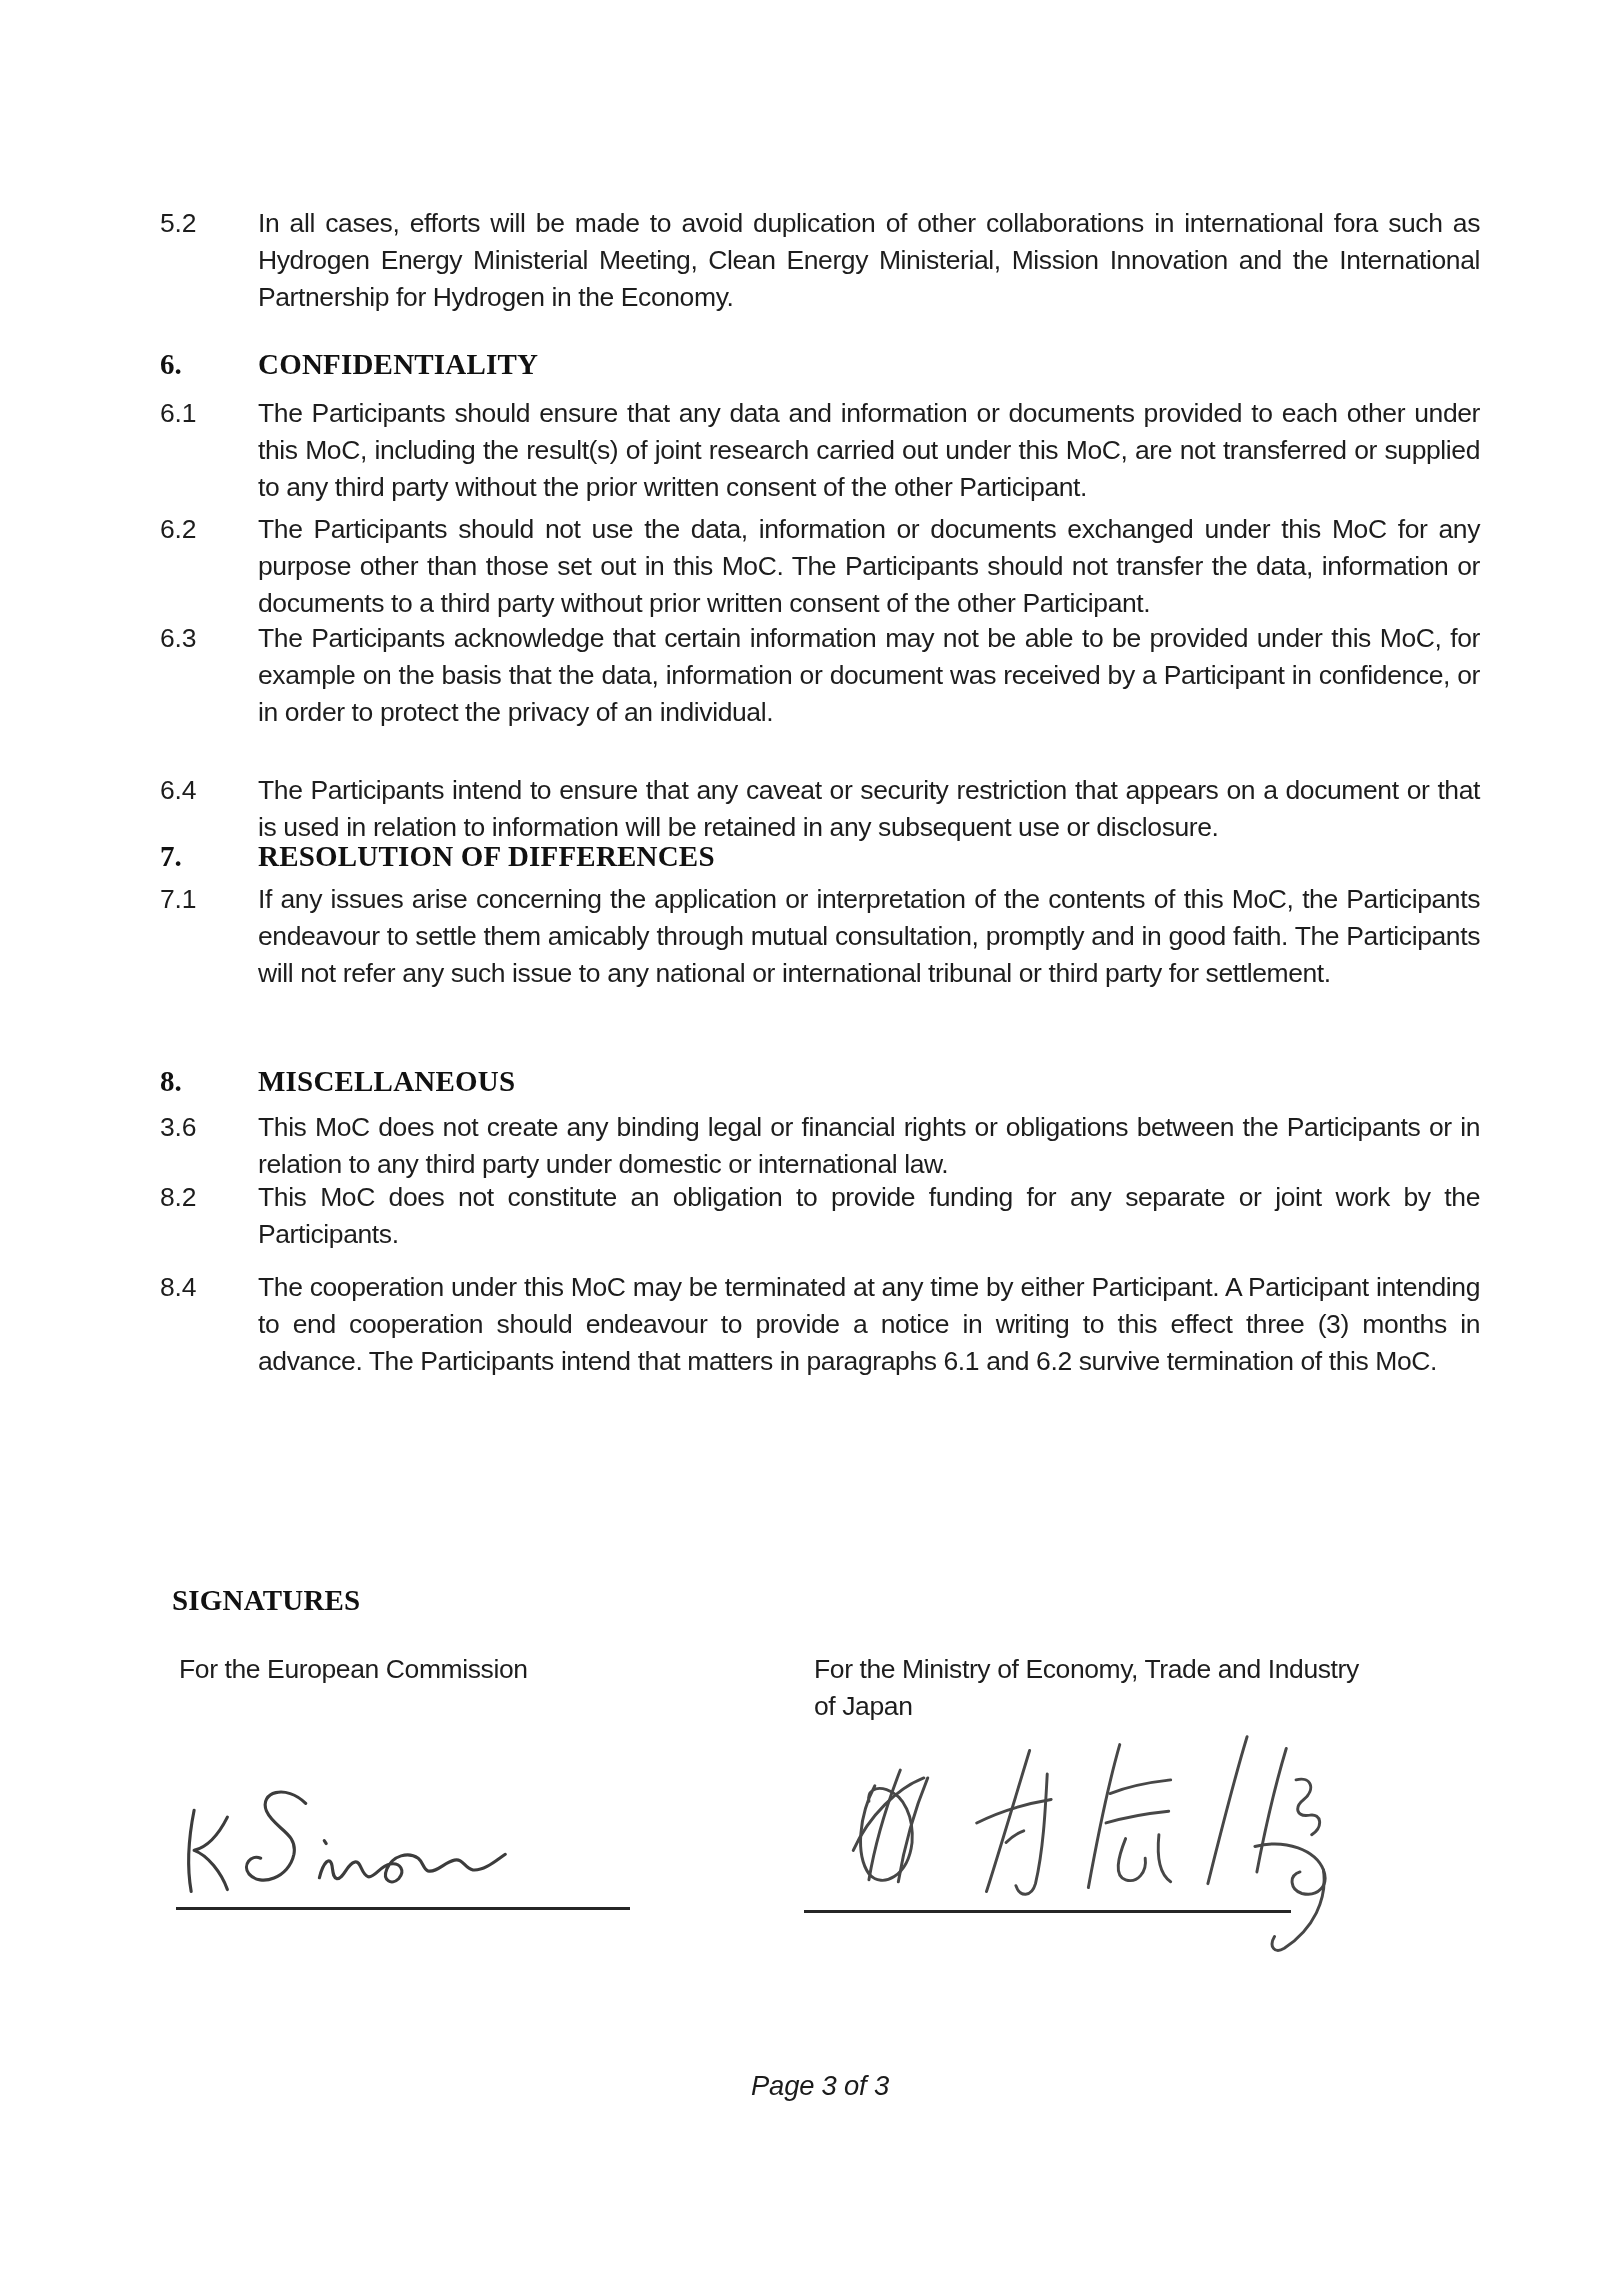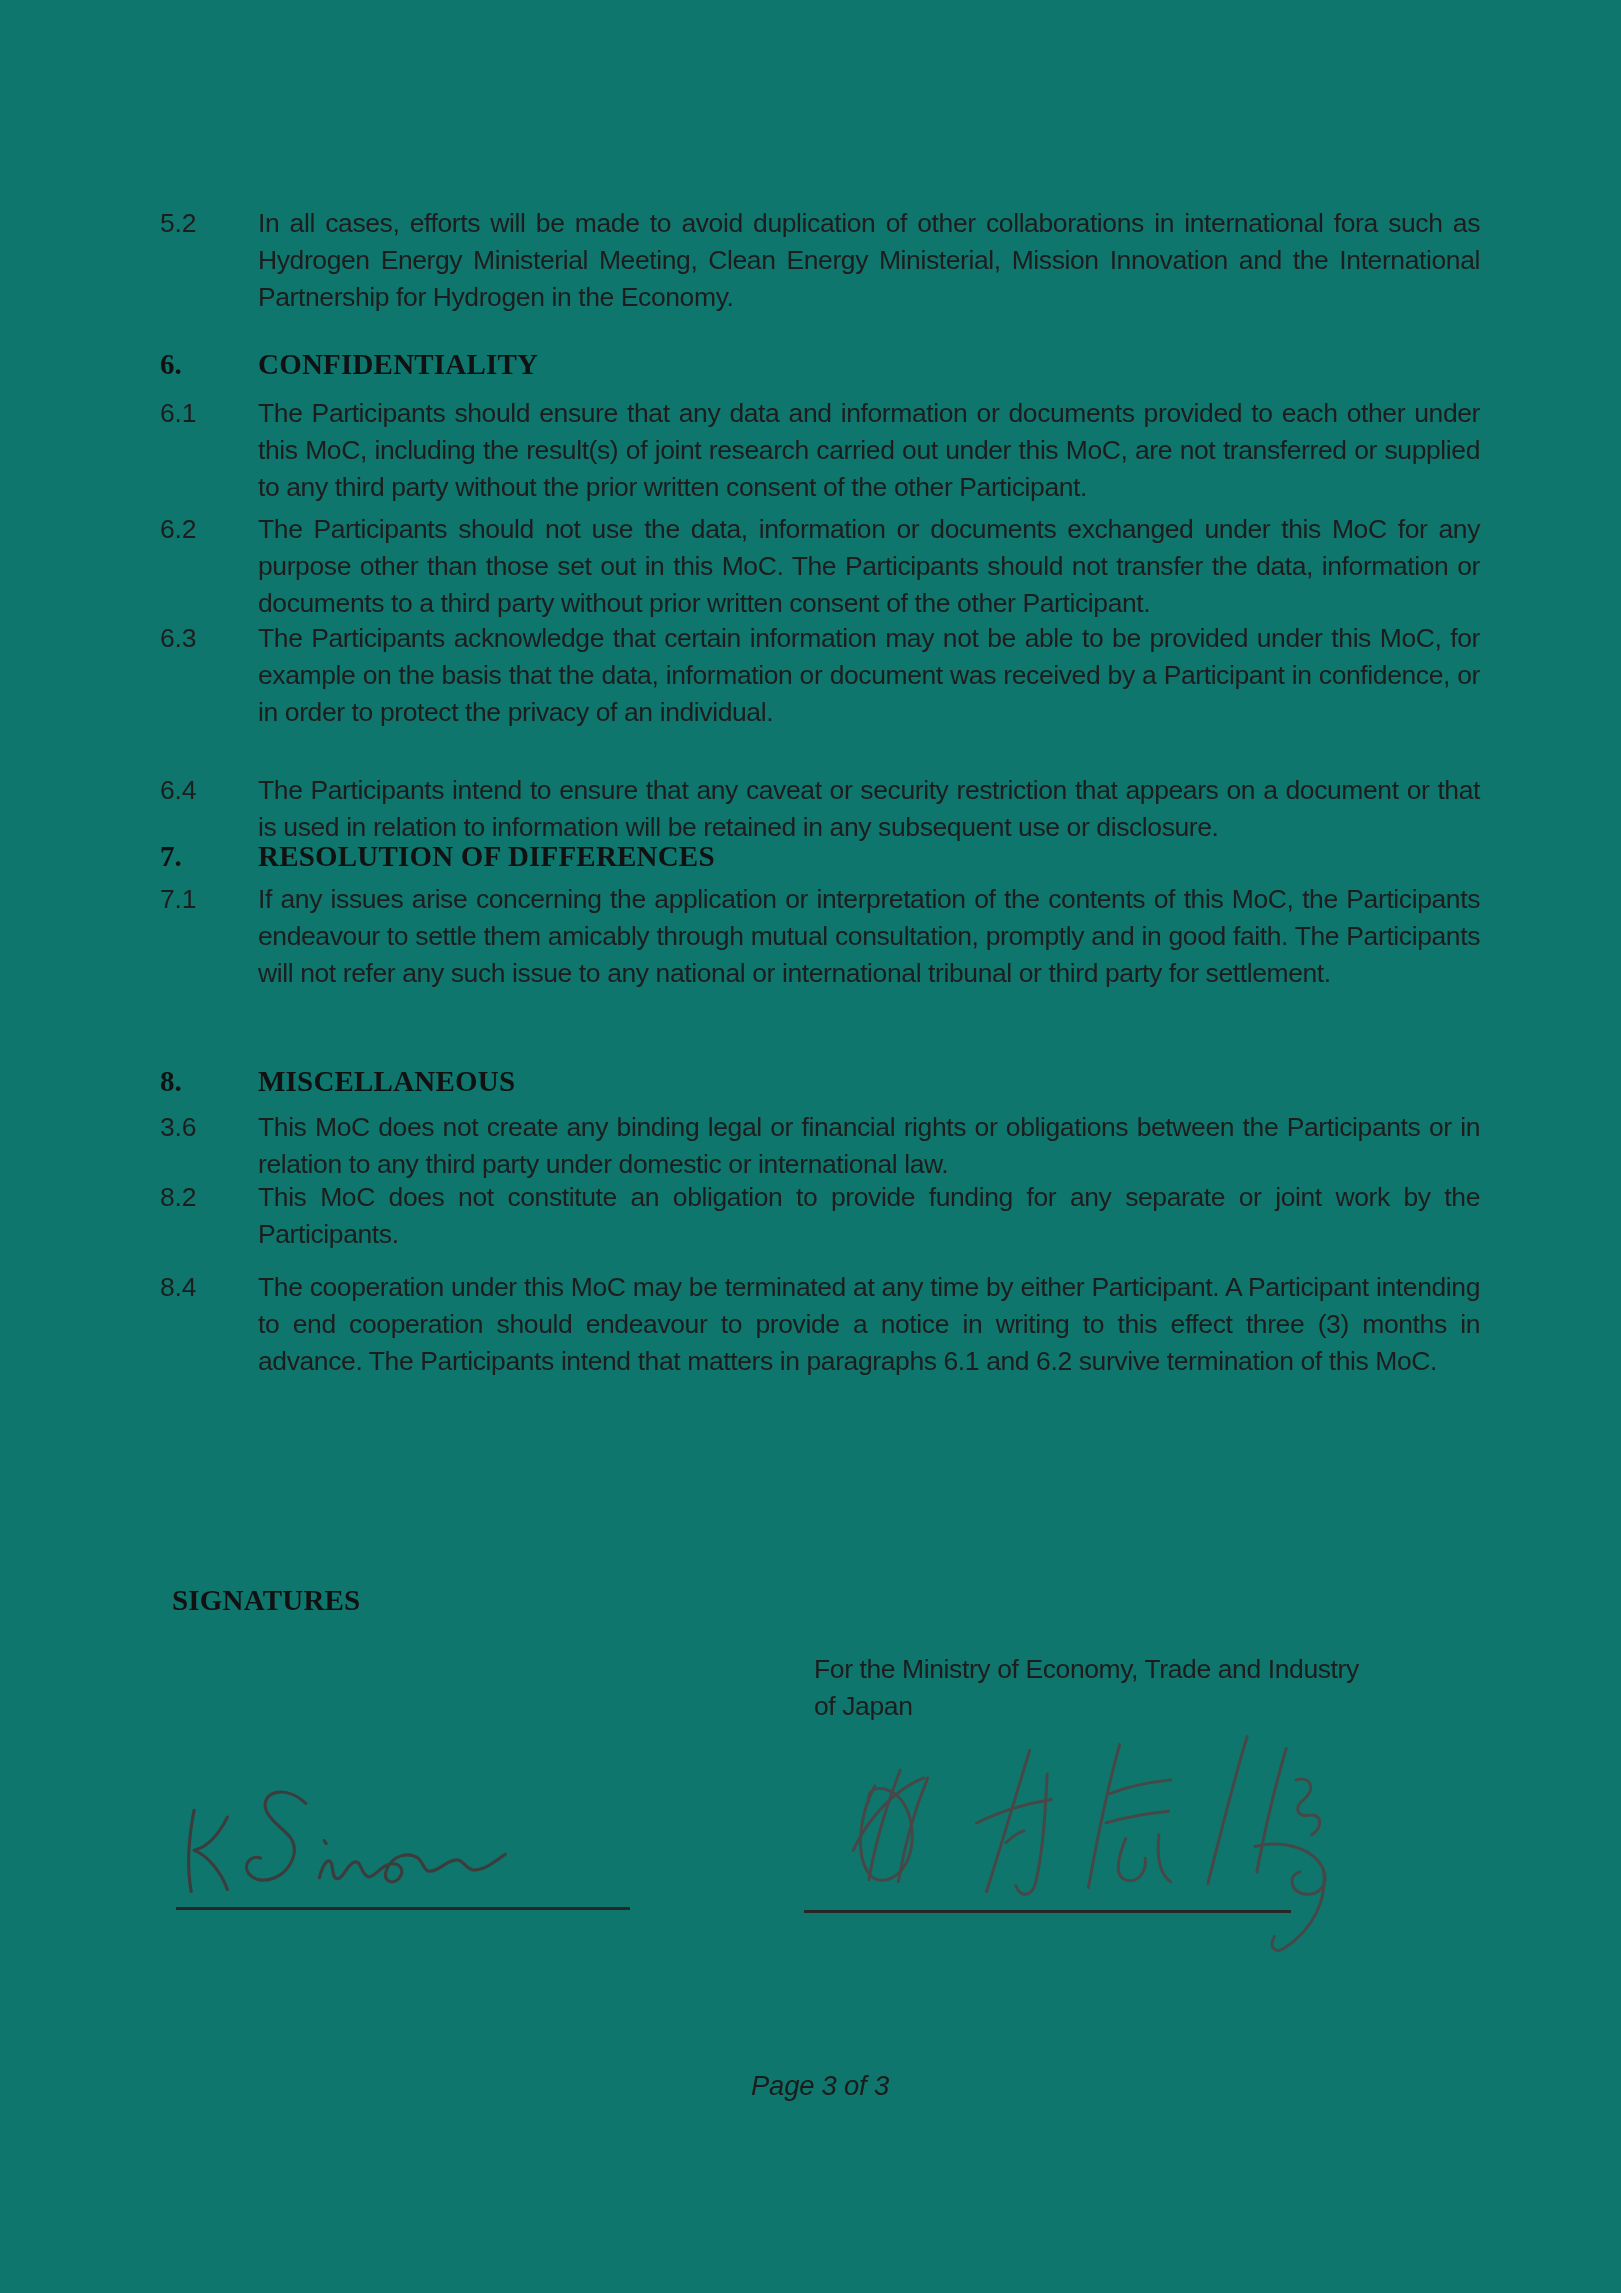--- a/index.html
+++ b/index.html
@@ -1,20 +1,20 @@
 <!DOCTYPE html>
 <html><head>
 <meta charset="utf-8">
 <style>
   html,body{margin:0;padding:0;background:#e8e8e8;}
   .page{
     position:relative;
     width:1621px;height:2294px;
     margin:0 auto;
-    background:#0f766e;
+    background:#ffffff;
     font-family:"Liberation Sans",sans-serif;
     color:#1d1d1d;
     overflow:hidden;
   }
   
   .clause{position:absolute;left:160px;width:1320px;}
   .clause .num{
     position:absolute;left:0;top:0;width:98px;
     font-size:26.5px;line-height:37px;letter-spacing:-0.2px;
   }
@@ -118,20 +118,21 @@
   </div>
   <div class="clause" id="c84">
     <div class="num">8.4</div>
     <div class="body">The cooperation under this MoC may be terminated at any time by either Participant. A Participant intending to end cooperation should endeavour to provide a notice in writing to this effect three (3) months in advance. The Participants intend that matters in paragraphs 6.1 and 6.2 survive termination of this MoC.</div>
   </div>
 
   <div class="sec-head" id="hsig">
     <div class="title" style="margin-left:12px;">SIGNATURES</div>
   </div>
 
+  <div class="sig-label" id="sig-label-left">For the European Commission</div>
 
   <div class="sig-label" id="sig-label-right">
     <div>For the Ministry of Economy, Trade and Industry</div>
     <div>of Japan</div>
   </div>
 
   <svg class="sig-svg" id="sig-left-img" width="412" height="137" viewBox="0 0 420 140" aria-hidden="true">
     <path d="M18,35 C13,60 10,90 15,118"></path>
     <path d="M52,42 C42,62 30,73 18,76 C32,81 46,99 52,116"></path>
     <path d="M132,28 C112,8 84,16 92,36 C100,54 124,58 120,80 C115,104 86,114 74,100 C67,91 76,80 86,84"></path>

